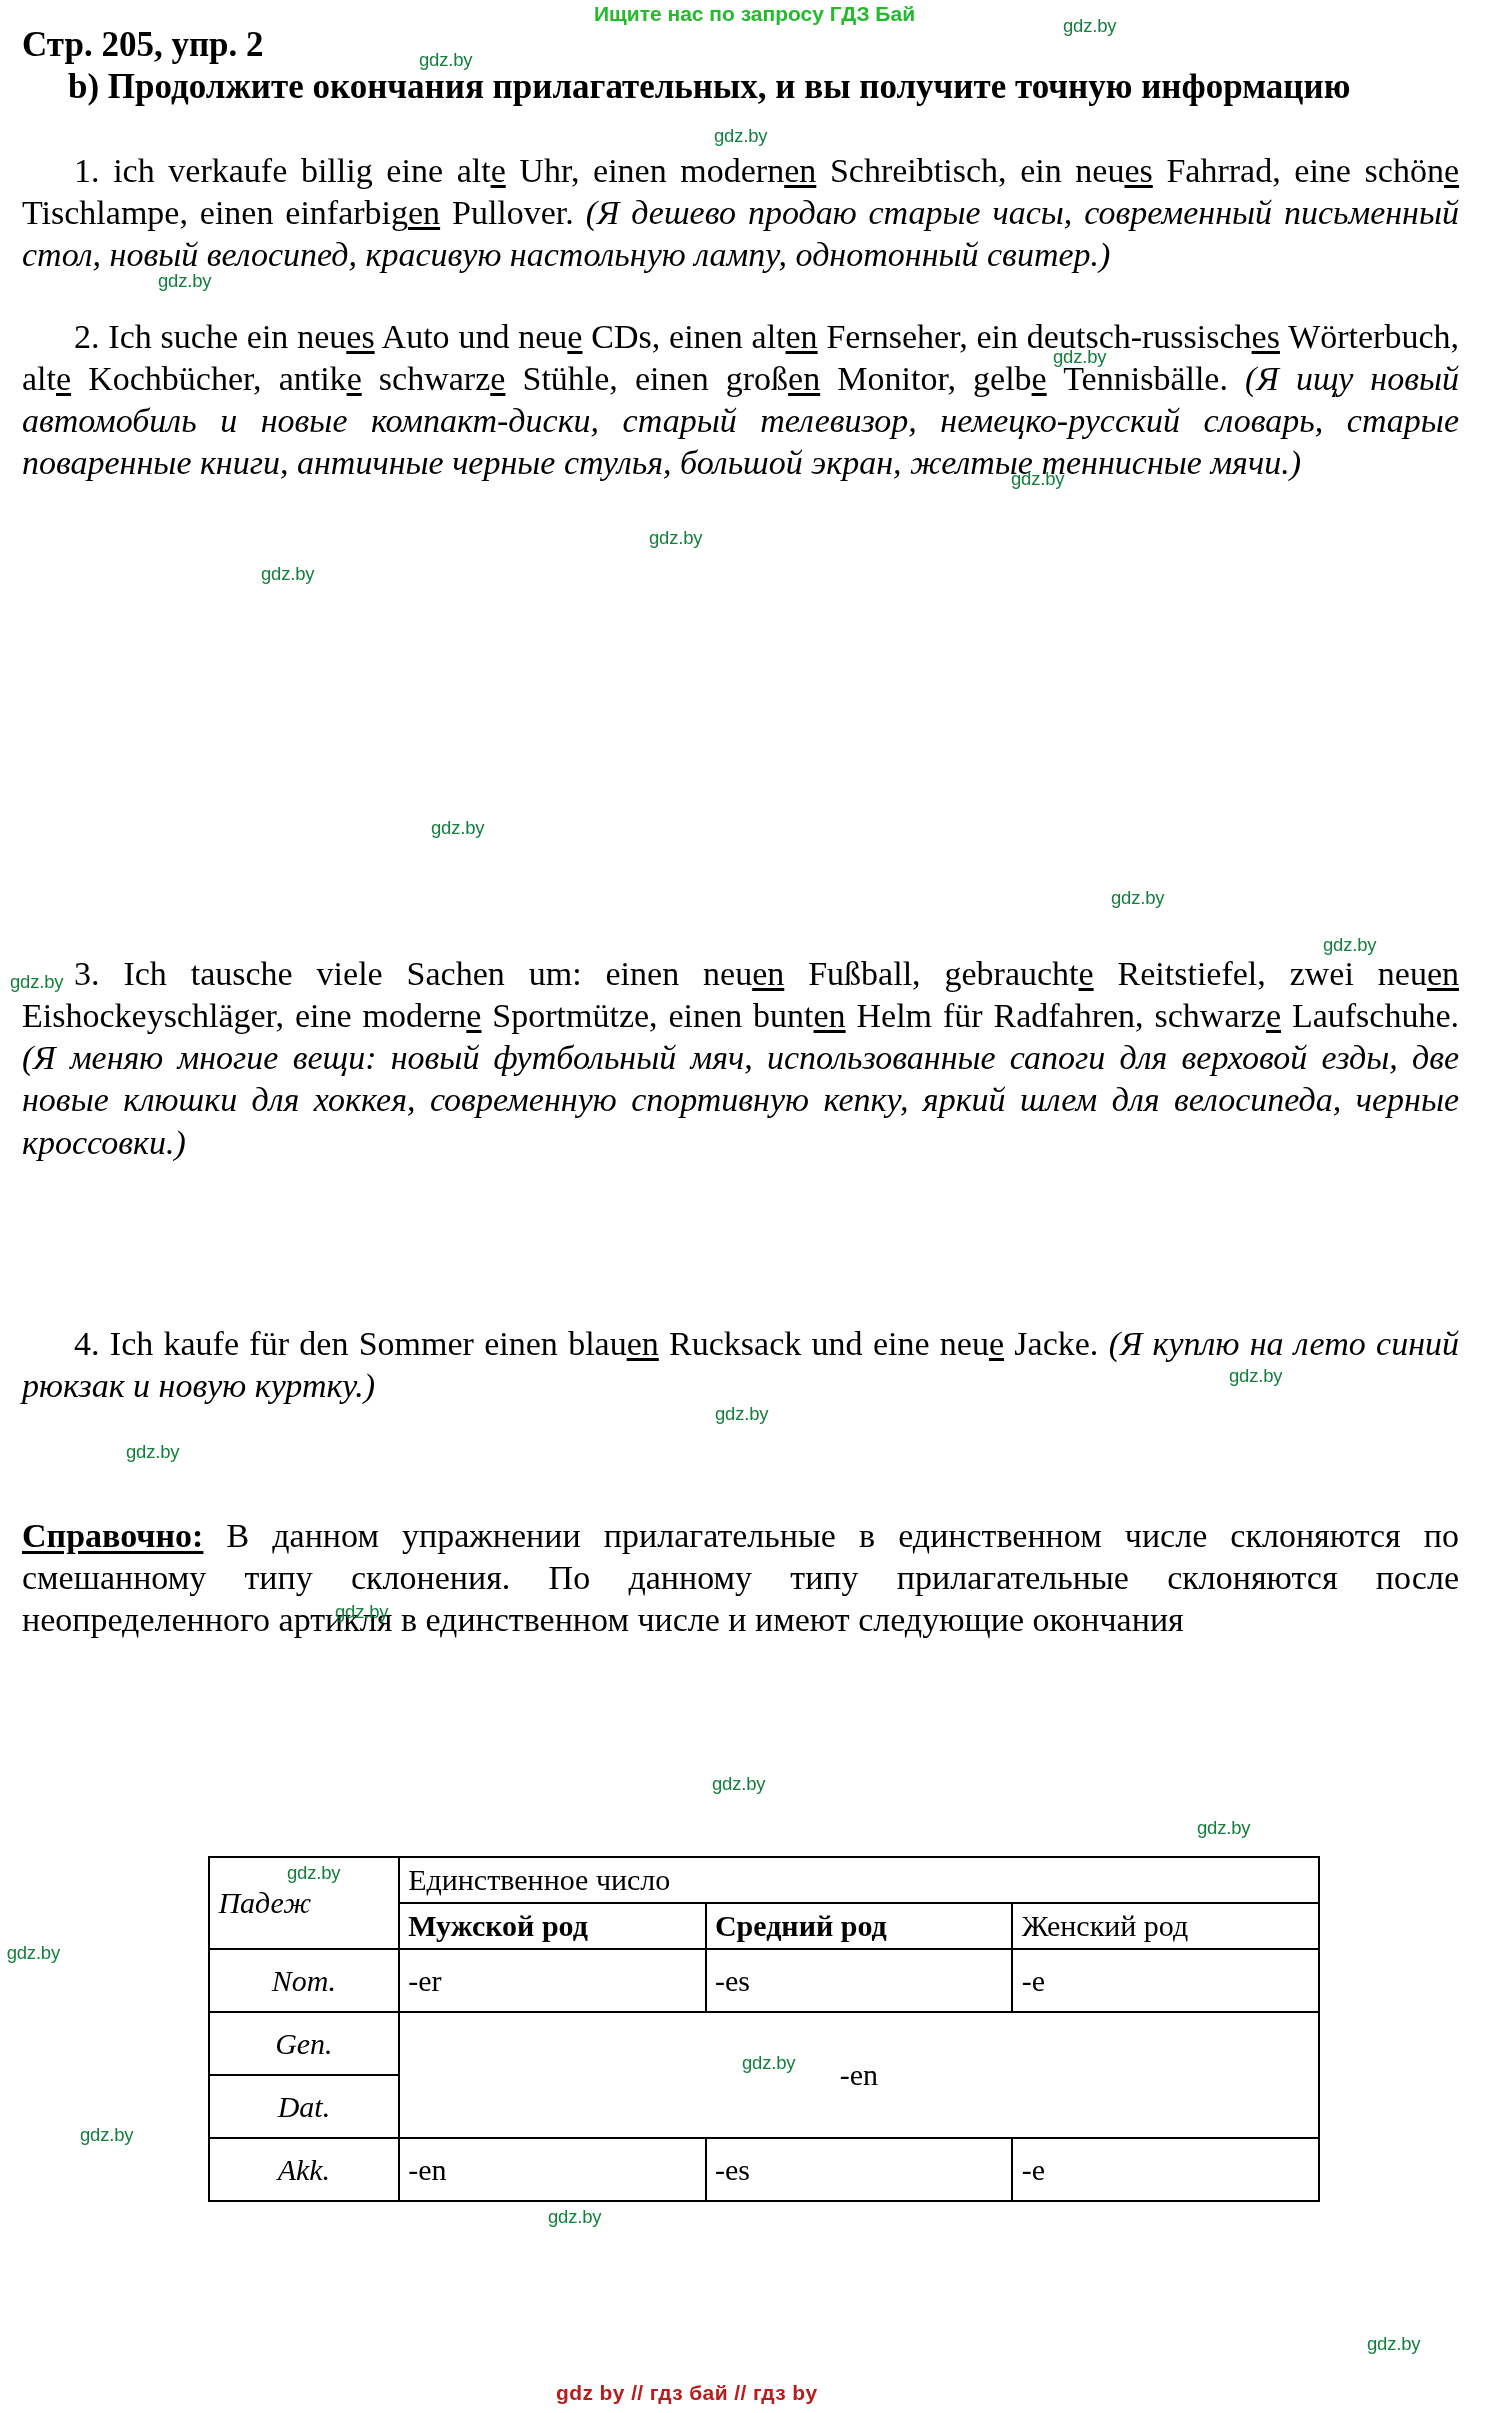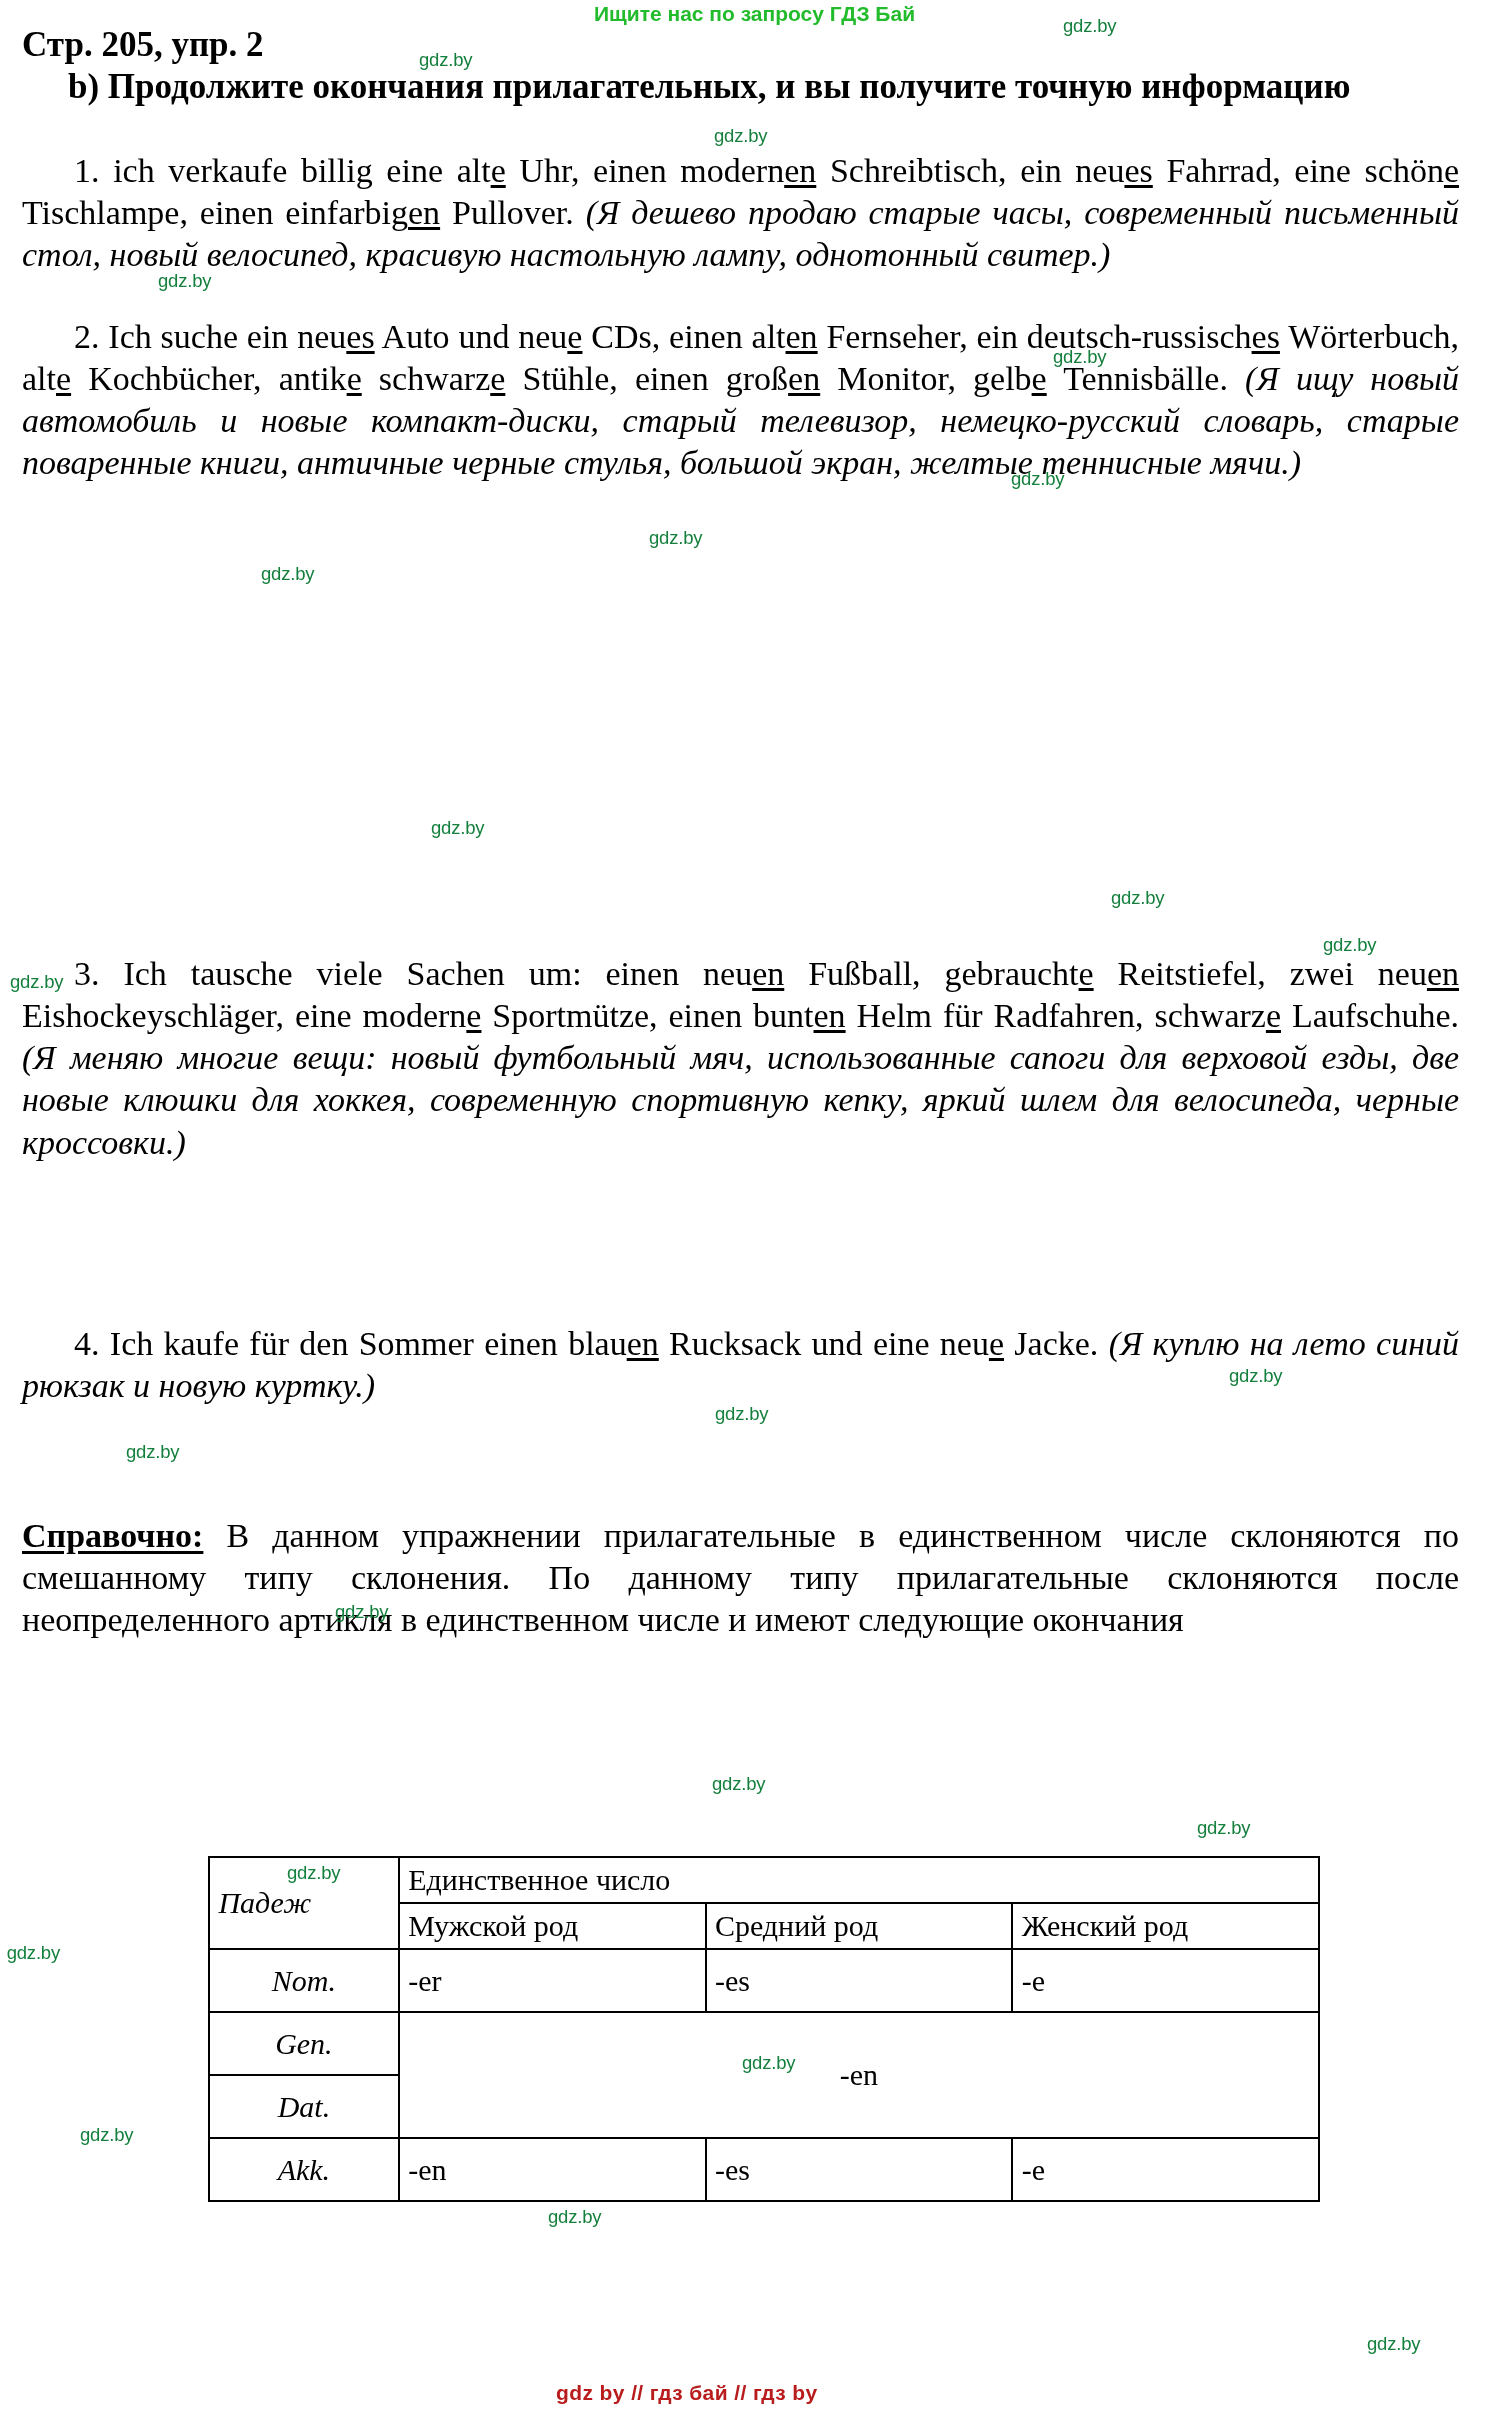--- a/index.html
+++ b/index.html
@@ -100,21 +100,21 @@
     table-layout: fixed;
   }
   table.decl td {
     border: 2.5px solid #000000;
     font-size: 30px;
     padding: 5px 8.4px;
     vertical-align: middle;
     background: #ffffff;
   }
   td.case-col { width: 171px; font-style: italic; }
-  td.g-col    { width: 303px; }
+  td.g-col    { width: 303px; font-weight: bold; }
   td.g-col-3  { width: 304px; margin-left: 43px; }
   .cell-pad-lg { height: 51px; text-align: center; }
   .ctr { text-align: center; }
 </style>
 </head>
 <body>
 
 <div class="top-banner">Ищите нас по запросу ГДЗ Бай</div>
 
 <div class="wm" style="left:1063px; top:15px;">gdz.by</div>

